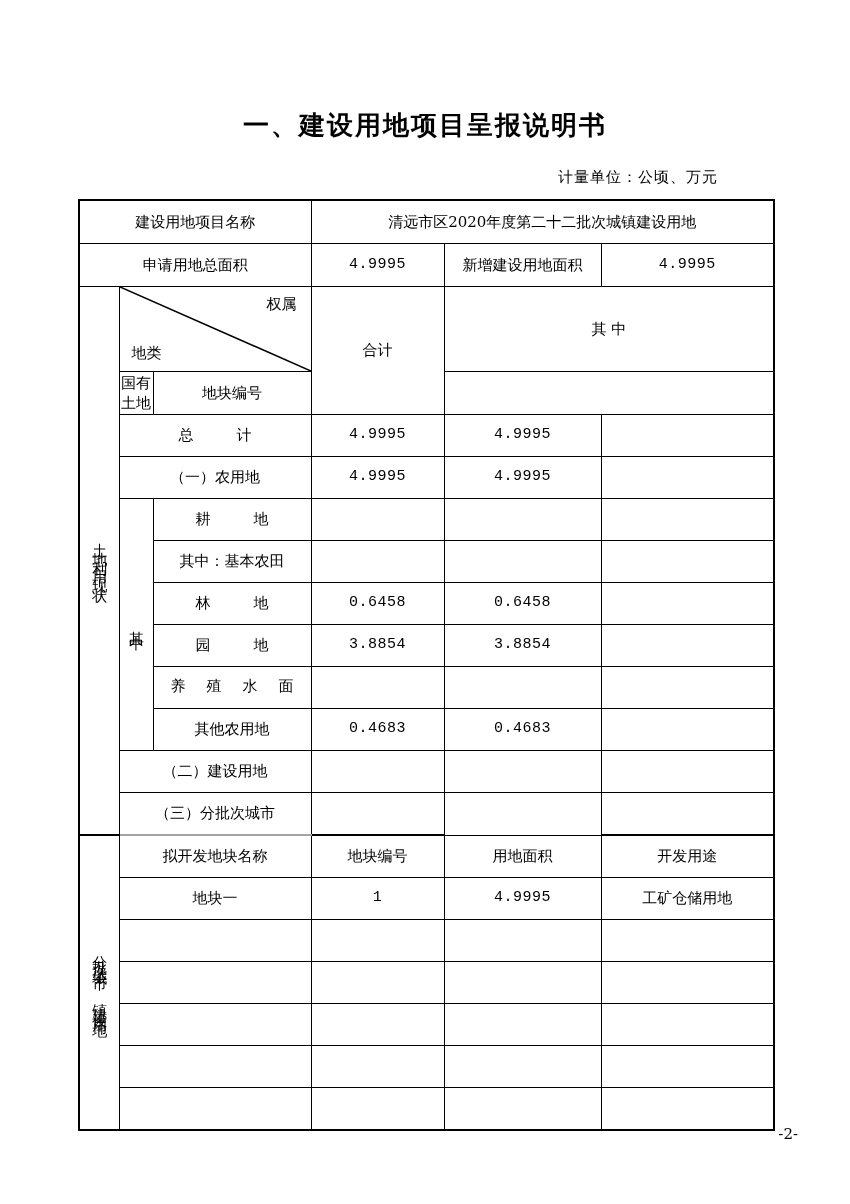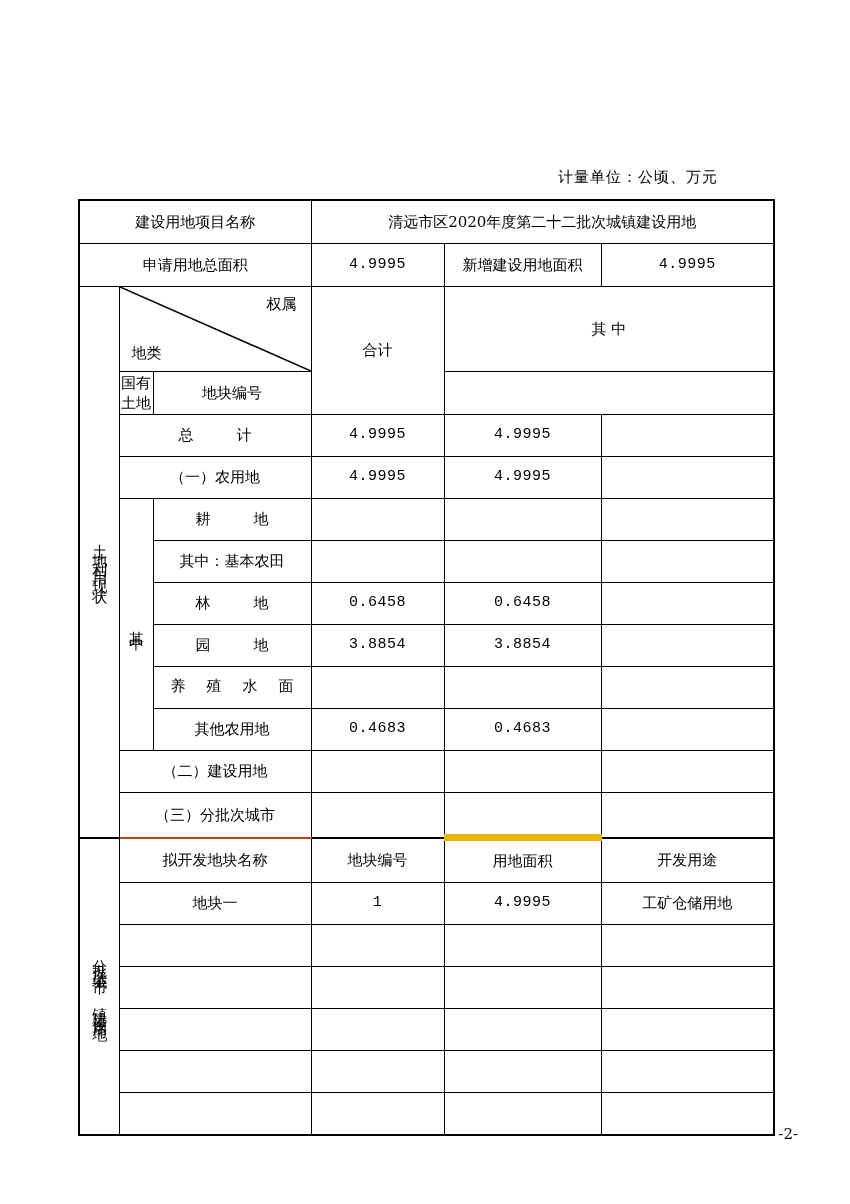--- a/index.html
+++ b/index.html
@@ -135,20 +135,21 @@
     top: 1125px;
     font-size: 15px;
     font-family: "DejaVu Serif", "Liberation Serif", serif;
   }
 </style>
 </head>
 <body>
 
 <div class="page">
 
+  <div class="doc-title">一、建设用地项目呈报说明书</div>
   <div class="unit-line">计量单位：公顷、万元</div>
 
   <div class="sheet">
     <table class="grid">
       <colgroup>
         <col style="width:40px">
         <col style="width:34px">
         <col style="width:158px">
         <col style="width:133px">
         <col style="width:157px">
@@ -257,23 +258,23 @@
           <td class="h41" colspan="2">（三）分批次城市</td>
           <td class="h41 num"></td>
           <td class="h41 num"></td>
           <td class="h41 num"></td>
         </tr>
 
         <tr>
           <td rowspan="7" class="vcell" style="border-top:2px solid #000">
             <span class="vlabel-tight">分批次城市/镇建设用地</span>
           </td>
-          <td class="h41" colspan="2" style="border-top:2px solid #c2410c">拟开发地块名称</td>
+          <td class="h41" colspan="2" style="border-top:2px solid #a3a3a3">拟开发地块名称</td>
           <td class="h41" style="border-top:2px solid #000">地块编号</td>
-          <td class="h41" style="border-top:7px solid #eab308">用地面积</td>
+          <td class="h41" style="border-top:1px solid #eab308">用地面积</td>
           <td class="h41" style="border-top:2px solid #000">开发用途</td>
         </tr>
 
         <tr>
           <td class="h41" colspan="2">地块一</td>
           <td class="h41 num">1</td>
           <td class="h41 num">4.9995</td>
           <td class="h41">工矿仓储用地</td>
         </tr>
 

